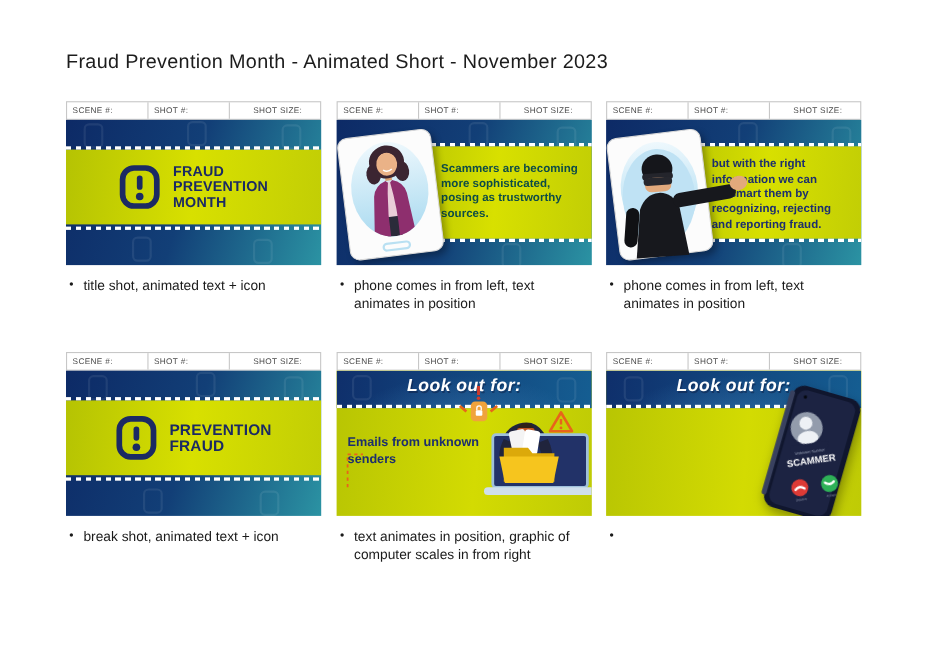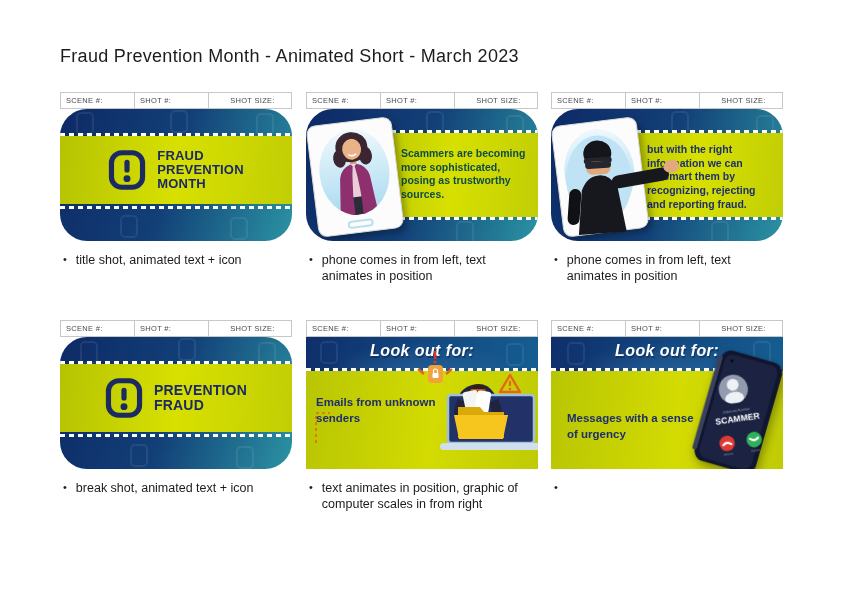--- a/index.html
+++ b/index.html
@@ -8,21 +8,21 @@
   .page-title{position:absolute;left:60px;top:46px;font-size:18px;font-weight:400;
               color:#1c1c1c;letter-spacing:.3px;}
   .cell{position:absolute;width:232px;}
   
   .phead{display:flex;height:17px;border:1px solid #c7c7c7;background:#fff;box-sizing:border-box;}
   .ph-cell{flex:0 0 74px;border-right:1px solid #c7c7c7;font-size:7.5px;color:#4a4a4a;
            letter-spacing:.3px;padding:3px 0 0 5px;box-sizing:border-box;white-space:nowrap;overflow:hidden;}
   .ph-cell.last{flex:1 1 auto;border-right:none;text-align:center;}
   
   .art{position:relative;width:232px;height:132px;overflow:hidden;}
-  .grad{background:linear-gradient(108deg,#0d2a66 0%,#123f77 48%,#2b93a3 100%);border-radius:27px;}
+  .grad{background:linear-gradient(108deg,#0d2a66 0%,#123f77 48%,#2b93a3 100%);}
   .yellowbg{background:linear-gradient(95deg,#b8c503 0%,#d3db02 55%,#bfcb05 100%);}
   .dash{position:absolute;left:0;right:0;height:3px;
         background:repeating-linear-gradient(90deg,#fff 0 5px,rgba(0,0,0,0) 5px 9px);z-index:3;}
   .yband{position:absolute;left:0;right:0;z-index:2;
          background:linear-gradient(95deg,#b5c303 0%,#d8e000 50%,#c2ce05 100%);}
   .chip{position:absolute;width:14px;height:19px;border:2px solid rgba(255,255,255,.08);
         border-radius:5px;z-index:1;}
   .tc-content{position:absolute;left:0;right:0;top:27px;height:68px;z-index:4;
               display:flex;align-items:center;justify-content:center;gap:11px;}
   .tc-lines{display:flex;flex-direction:column;color:#1b2a63;font-weight:800;
@@ -54,21 +54,21 @@
   
   .caption{display:flex;gap:9px;margin-top:11px;padding-left:3px;color:#1b1b1b;}
   .bullet{font-size:11px;line-height:1.4;}
   .cap-text{font-size:12.5px;line-height:1.3;max-width:198px;}
 </style>
 </head>
 <body>
 
 <div class="board">
 
-  <div class="page-title">Fraud Prevention Month - Animated Short - March 2023</div>
+  <div class="page-title">Fraud Prevention Month - Animated Short - November 2023</div>
 
   <div class="cell" style="left:60px;top:92px">
     <div class="phead">
       <div class="ph-cell">SCENE #:</div>
       <div class="ph-cell">SHOT #:</div>
       <div class="ph-cell last">SHOT SIZE:</div>
     </div>
     <div class="art grad">
       <div class="chip" style="left:16px;top:3px"></div>
       <div class="chip" style="left:110px;top:1px"></div>
@@ -258,21 +258,20 @@
       <div class="ph-cell">SHOT #:</div>
       <div class="ph-cell last">SHOT SIZE:</div>
     </div>
     <div class="art yellowbg">
       <div class="lo-band">
         <span class="lo-text">Look out for:</span>
         <div class="chip" style="left:16px;top:5px"></div>
         <div class="chip" style="left:202px;top:4px"></div>
       </div>
       <div class="dash" style="top:31px"></div>
-      <div class="lo-msg" style="left:16px;top:74px;width:136px">Messages with a sense of urgency</div>
       <svg class="p6phone" viewBox="0 0 92 132">
         <rect x="10" y="2" width="70" height="126" rx="12" fill="#10162e"></rect>
         <rect x="7" y="10" width="5" height="108" rx="2.5" fill="#39415f"></rect>
         <rect x="15" y="6" width="60" height="118" rx="9" fill="#1c2342"></rect>
         <circle cx="23" cy="13" r="1.7" fill="#05080f"></circle>
         <g transform="rotate(-24 45 70)">
           <circle cx="45" cy="40" r="17" fill="#939cac"></circle>
           <circle cx="45" cy="35" r="6.5" fill="#eef1f5"></circle>
           <ellipse cx="45" cy="50" rx="10.5" ry="7" fill="#eef1f5"></ellipse>
           <rect x="26" y="55.5" width="38" height="7" fill="#1c2342" transform="rotate(0)"></rect>

